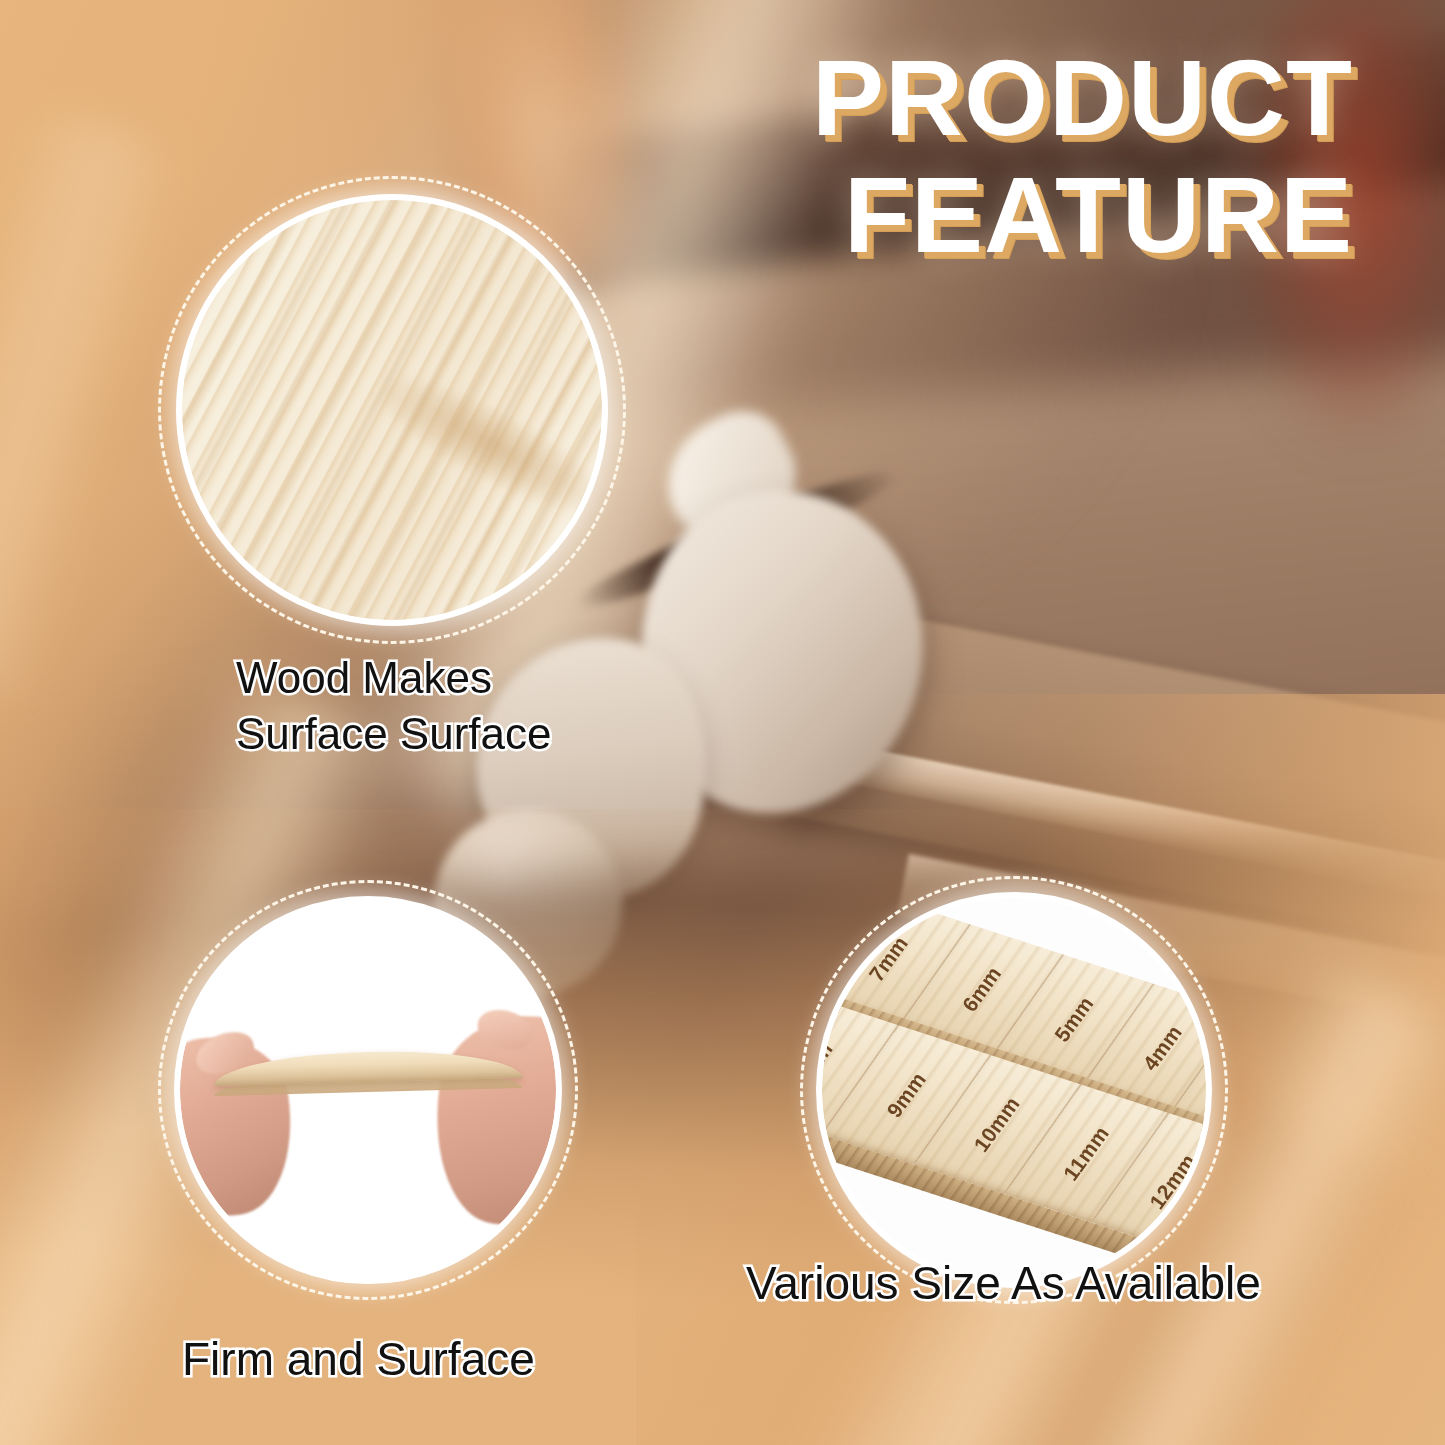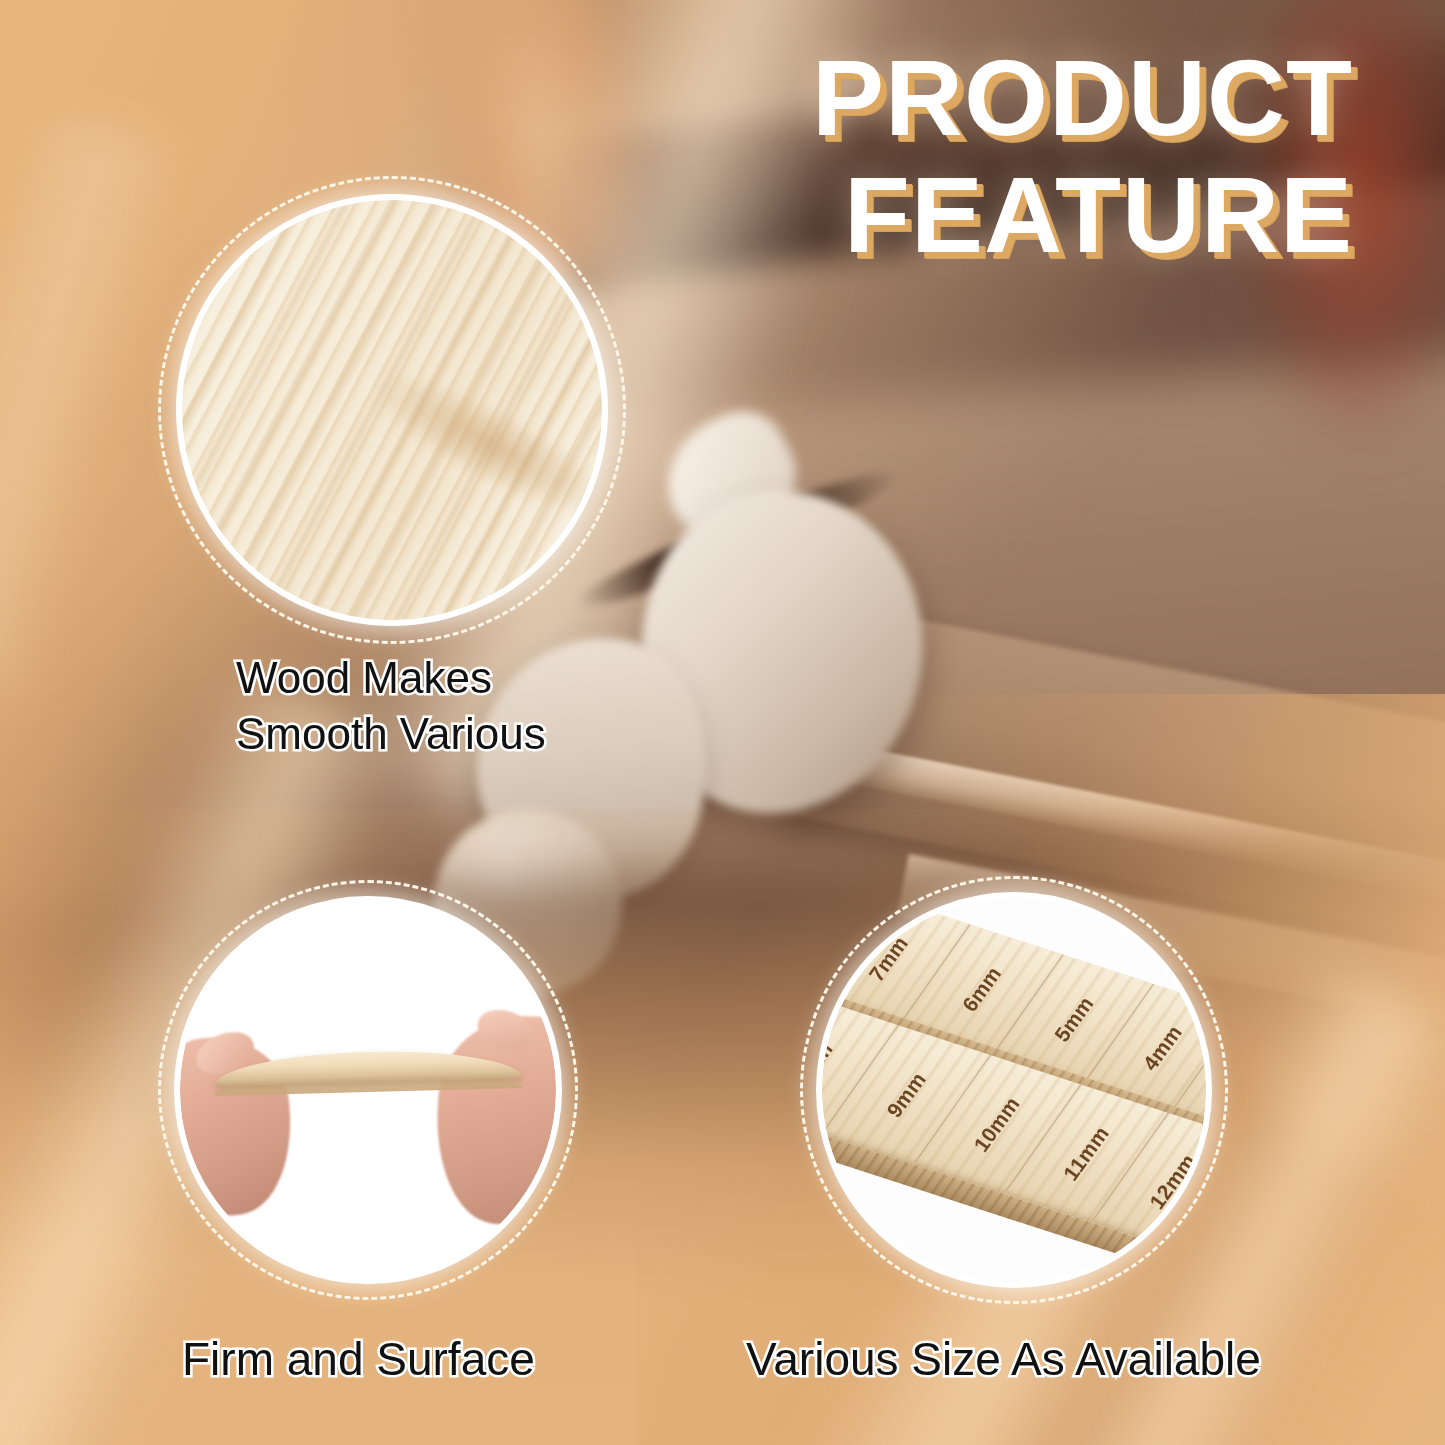--- a/index.html
+++ b/index.html
@@ -351,21 +351,21 @@
     font-weight:400;
     color:#111111;
     line-height:1.28;
     -webkit-text-stroke:5px #ffffff;
     paint-order:stroke fill;
     text-shadow:0 0 1px #fff;
   }
   #cap-smooth{left:236px;top:650px;font-size:44px;}
   #cap-smooth .line{display:block;}
   #cap-firm{left:182px;top:1330px;font-size:46px;}
-  #cap-sizes{left:746px;top:1330px;font-size:46px;}
+  #cap-sizes{left:746px;top:1254px;font-size:46px;}
 </style>
 </head>
 <body>
 
 <div id="infographic">
 
   <div class="bg-layer bg-base">
     <div class="bg-table"></div>
     <div class="bg-haze"></div>
     <div class="bg-bar"></div>
@@ -405,21 +405,21 @@
     <div class="solid-ring">
       <div class="photo">
         <div class="grain-fill"></div>
         <div class="grain-knot"></div>
       </div>
     </div>
   </div>
 
   <div class="caption" id="cap-smooth">
     <span class="line">Wood Makes</span>
-    <span class="line">Smooth Various</span>
+    <span class="line">Surface Surface</span>
   </div>
 
   <div class="bubble" id="bubble-bend">
     <div class="dashed-ring"></div>
     <div class="solid-ring">
       <div class="photo">
         <div class="bend-fill"></div>
         <div class="hand hand-l"></div>
         <div class="hand hand-r"></div>
         <div class="wood-strip-under"></div>

